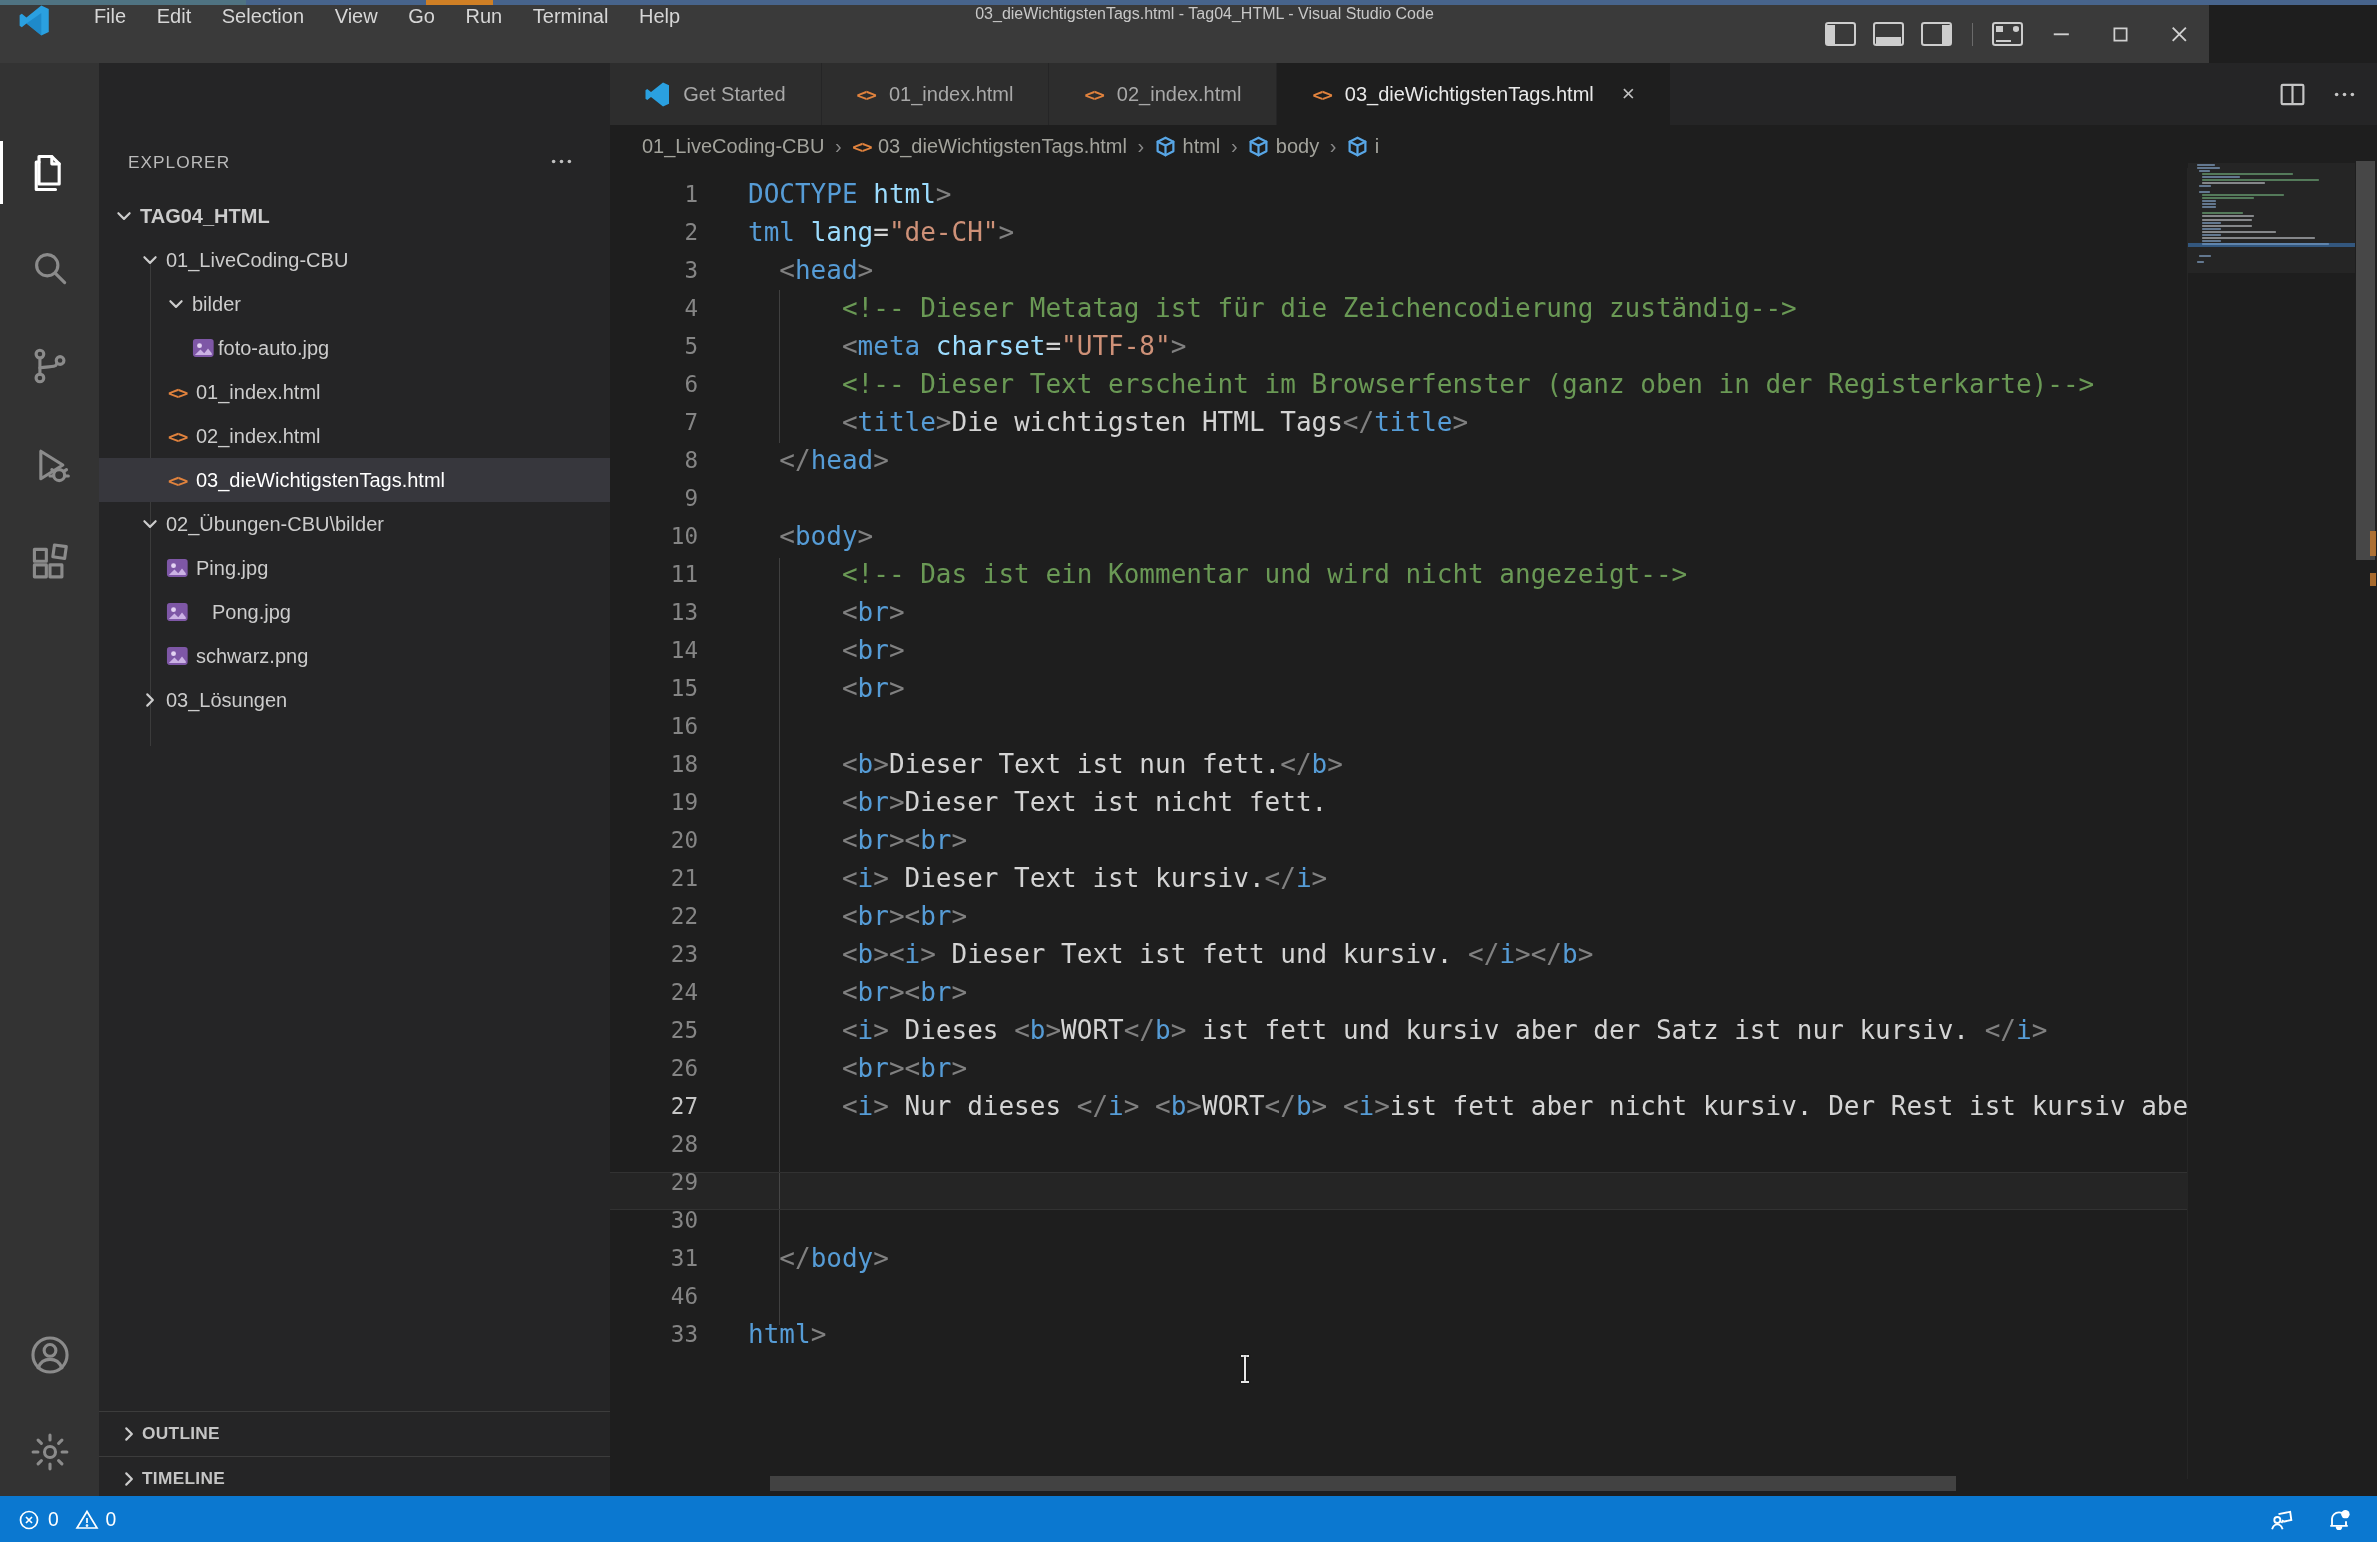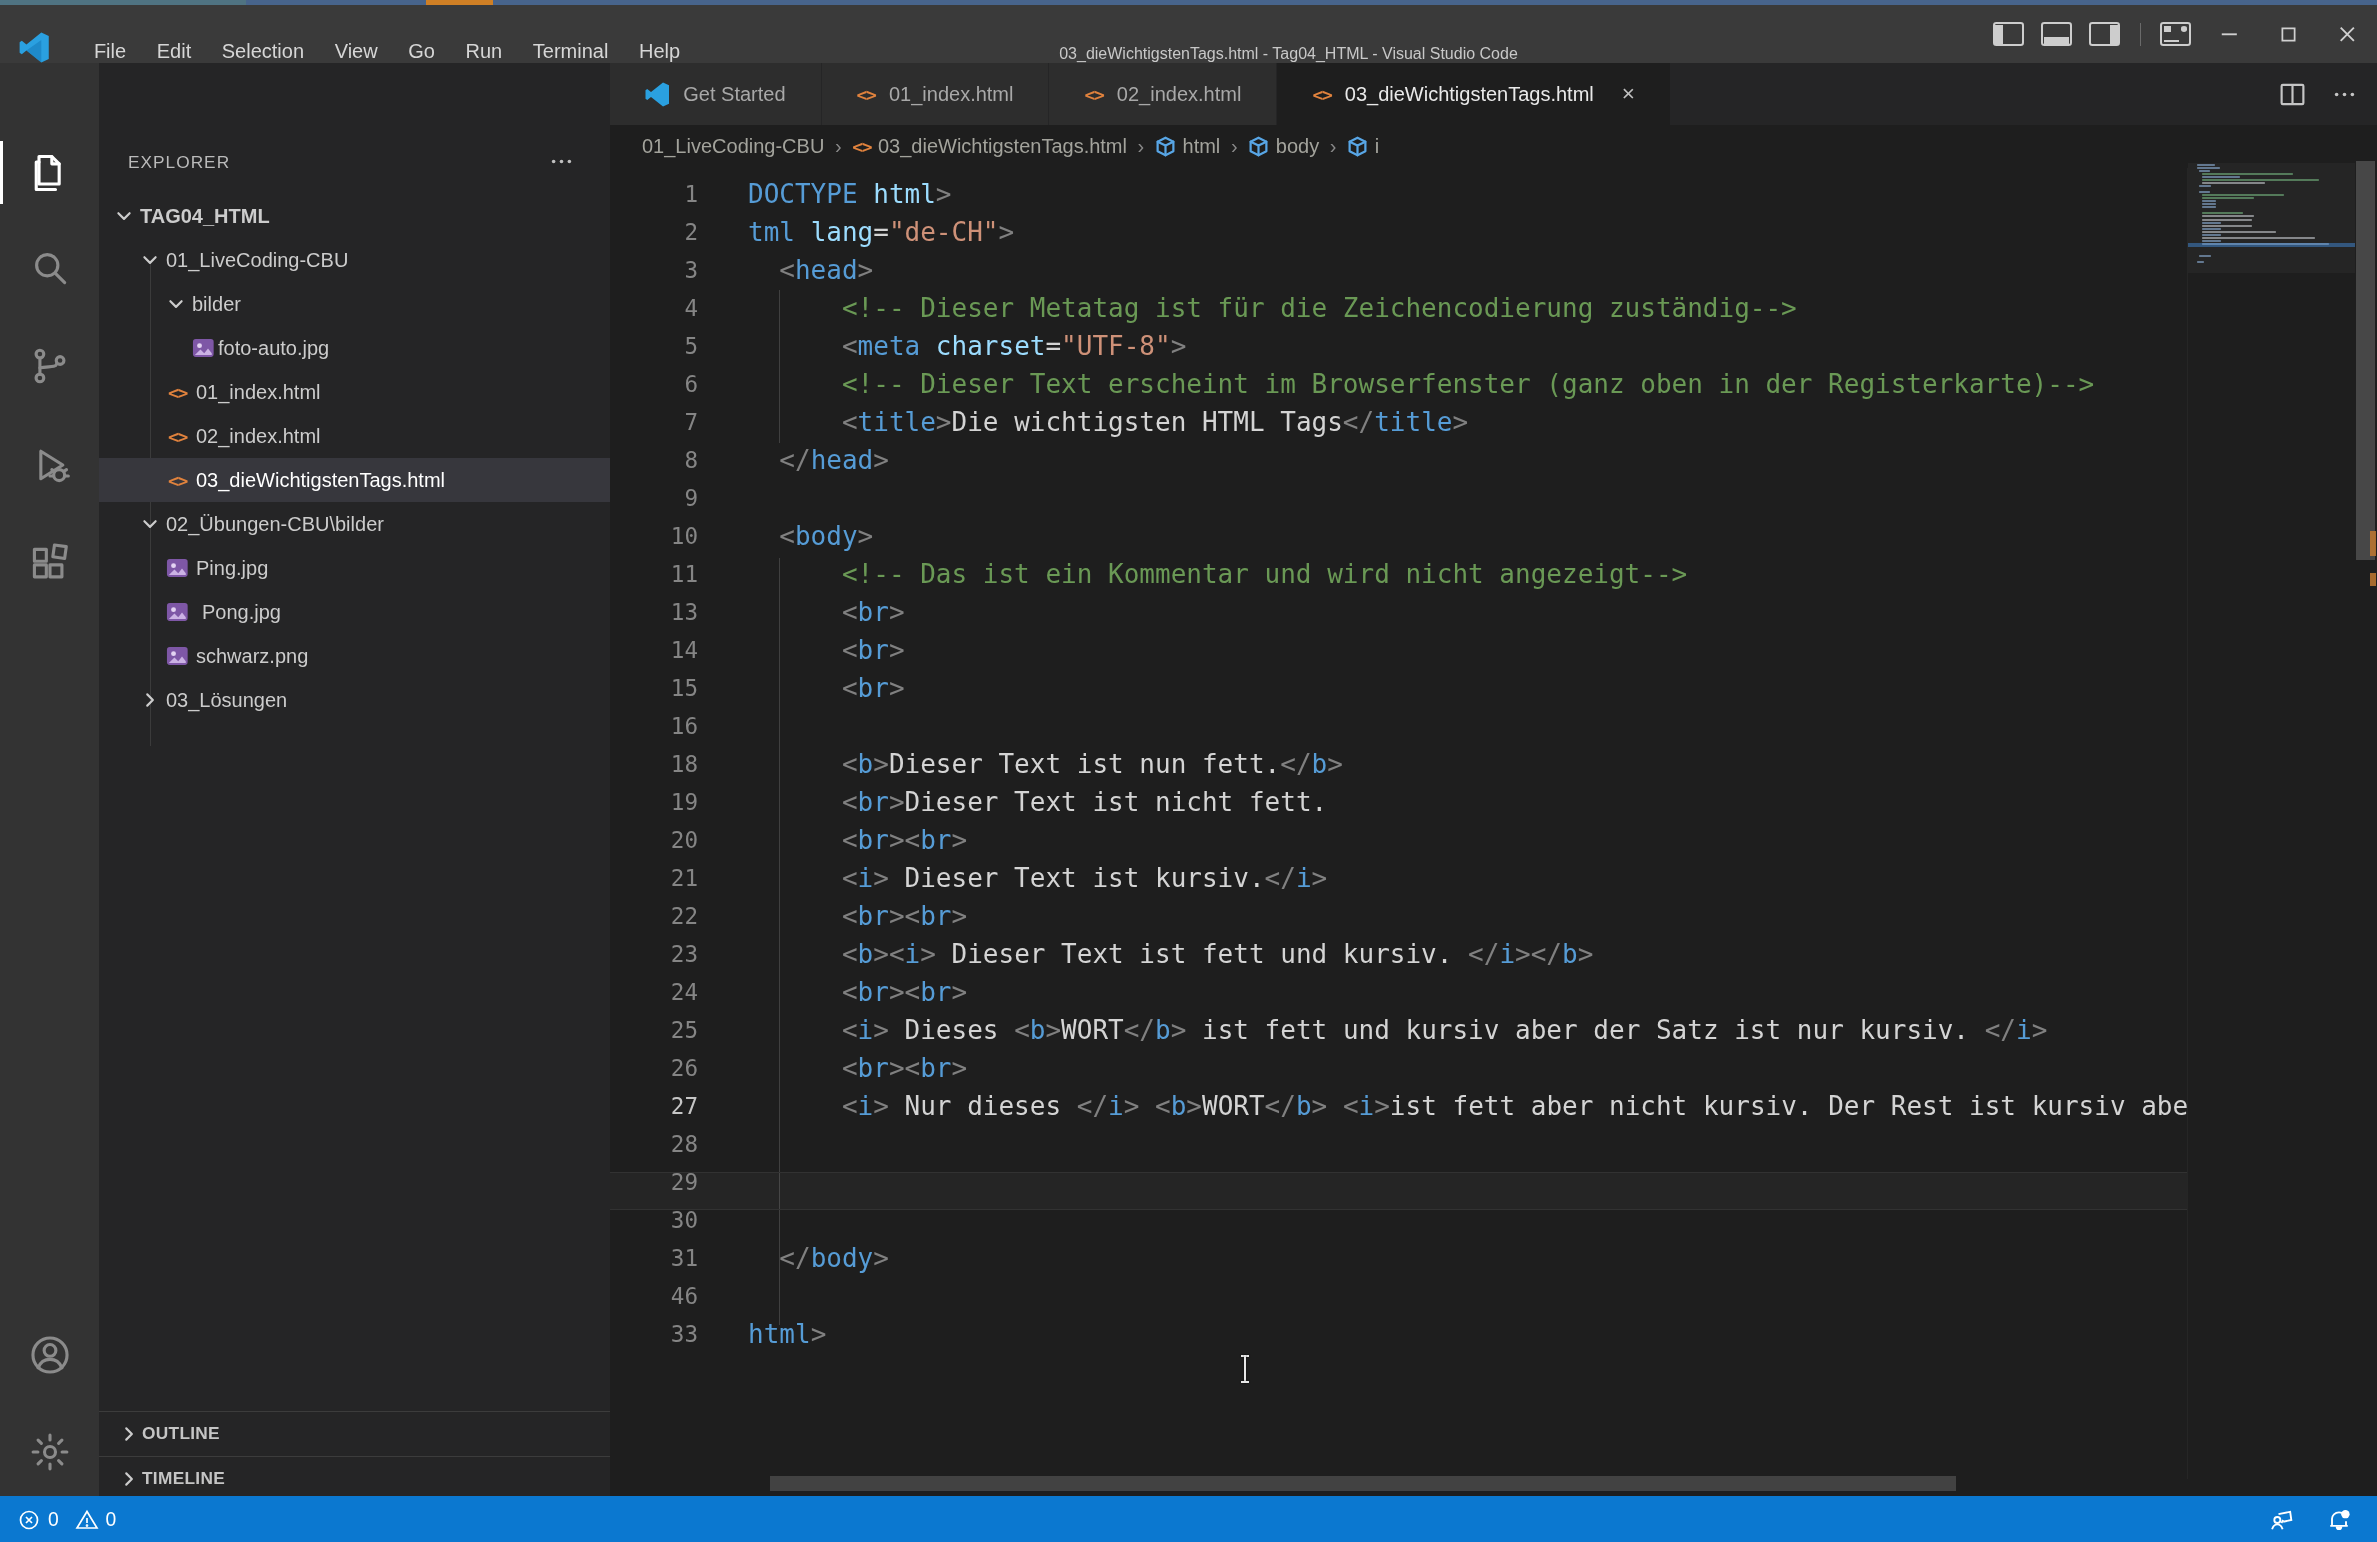--- a/index.html
+++ b/index.html
@@ -3,22 +3,22 @@
 <meta charset="utf-8">
 <style>
   html,body{margin:0;padding:0;background:#1e1e1e;}
   .window{position:relative;width:2377px;height:1543px;overflow:hidden;
           font-family:"Liberation Sans",sans-serif;color:#cccccc;
           -webkit-font-smoothing:antialiased;}
   
   .top-strip{position:absolute;left:0;top:0;width:2377px;height:5.3px;background:#47648c;}
   .top-strip .seg{position:absolute;top:0;height:5.3px;}
   
-  .titlebar{position:absolute;left:0;top:5.3px;width:2377px;height:58px;background:#3a3a3a;
-            display:flex;align-items:flex-end;}
+  .titlebar{position:absolute;left:0;top:5.3px;width:2209px;height:58px;background:#3a3a3a;
+            display:flex;align-items:flex-start;}
   .tb-logo{width:31px;height:31px;margin-left:18.6px;flex:0 0 auto;}
   .menus{display:flex;margin-left:29px;font-size:20px;color:#d6d6d6;}
   .menu-item{padding:0 15.3px;cursor:default;}
   .tb-title{position:absolute;left:calc(50% + 100px);transform:translateX(-50%);
             font-size:16px;color:#c8c8c8;white-space:nowrap;}
   .win-controls{position:absolute;right:0;top:0;height:100%;display:flex;align-items:center;}
   .lay-ico{width:31px;height:24px;margin:0 8.7px;position:relative;}
   .lay-box{position:absolute;inset:0;border:2px solid #cdcdcd;border-radius:3.3px;}
   .lay-fill{position:absolute;background:#cdcdcd;}
   .wc-sep{width:1.3px;height:22.6px;background:#6a6a6a;margin:0 10.6px;}
@@ -289,21 +289,21 @@
           <div style="margin-left: 4px;">Ping.jpg</div>
         </div>
         <div class="tree-row" style="padding-left: 64px;">
           <div class="fico">
             <svg width="22.6" height="20" viewBox="0 0 24 21">
               <rect x="1" y="1" width="22" height="19" rx="3" fill="#7e57a6"></rect>
               <circle cx="8" cy="8" r="2.6" fill="#e3d3f2"></circle>
               <path d="M3 18l6-6 4 4 4-5 4 5v2z" fill="#cbb2e4"></path>
             </svg>
           </div>
-          <div style="margin-left: 10px;">Pong.jpg</div>
+          <div style="margin-left: 20px;">Pong.jpg</div>
         </div>
         <div class="tree-row" style="padding-left: 64px;">
           <div class="fico">
             <svg width="22.6" height="20" viewBox="0 0 24 21">
               <rect x="1" y="1" width="22" height="19" rx="3" fill="#7e57a6"></rect>
               <circle cx="8" cy="8" r="2.6" fill="#e3d3f2"></circle>
               <path d="M3 18l6-6 4 4 4-5 4 5v2z" fill="#cbb2e4"></path>
             </svg>
           </div>
           <div style="margin-left: 4px;">schwarz.png</div>

